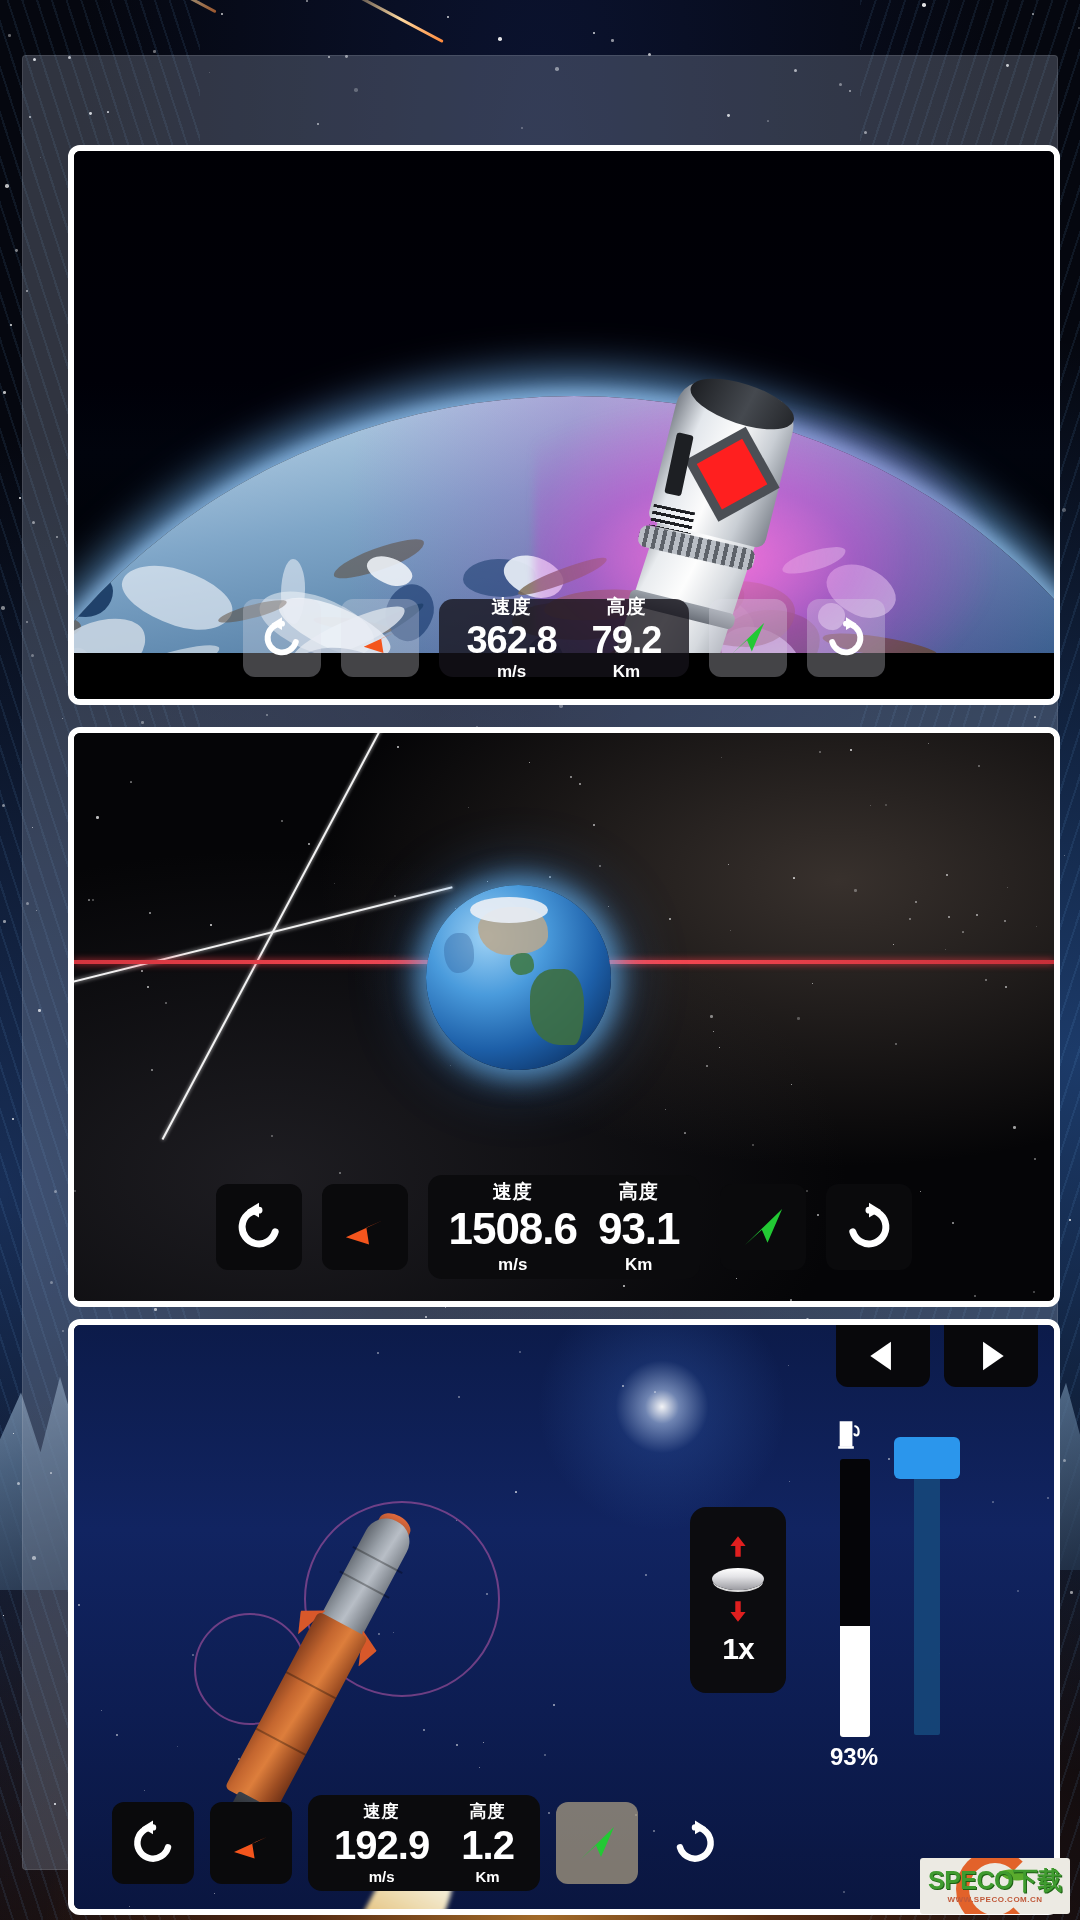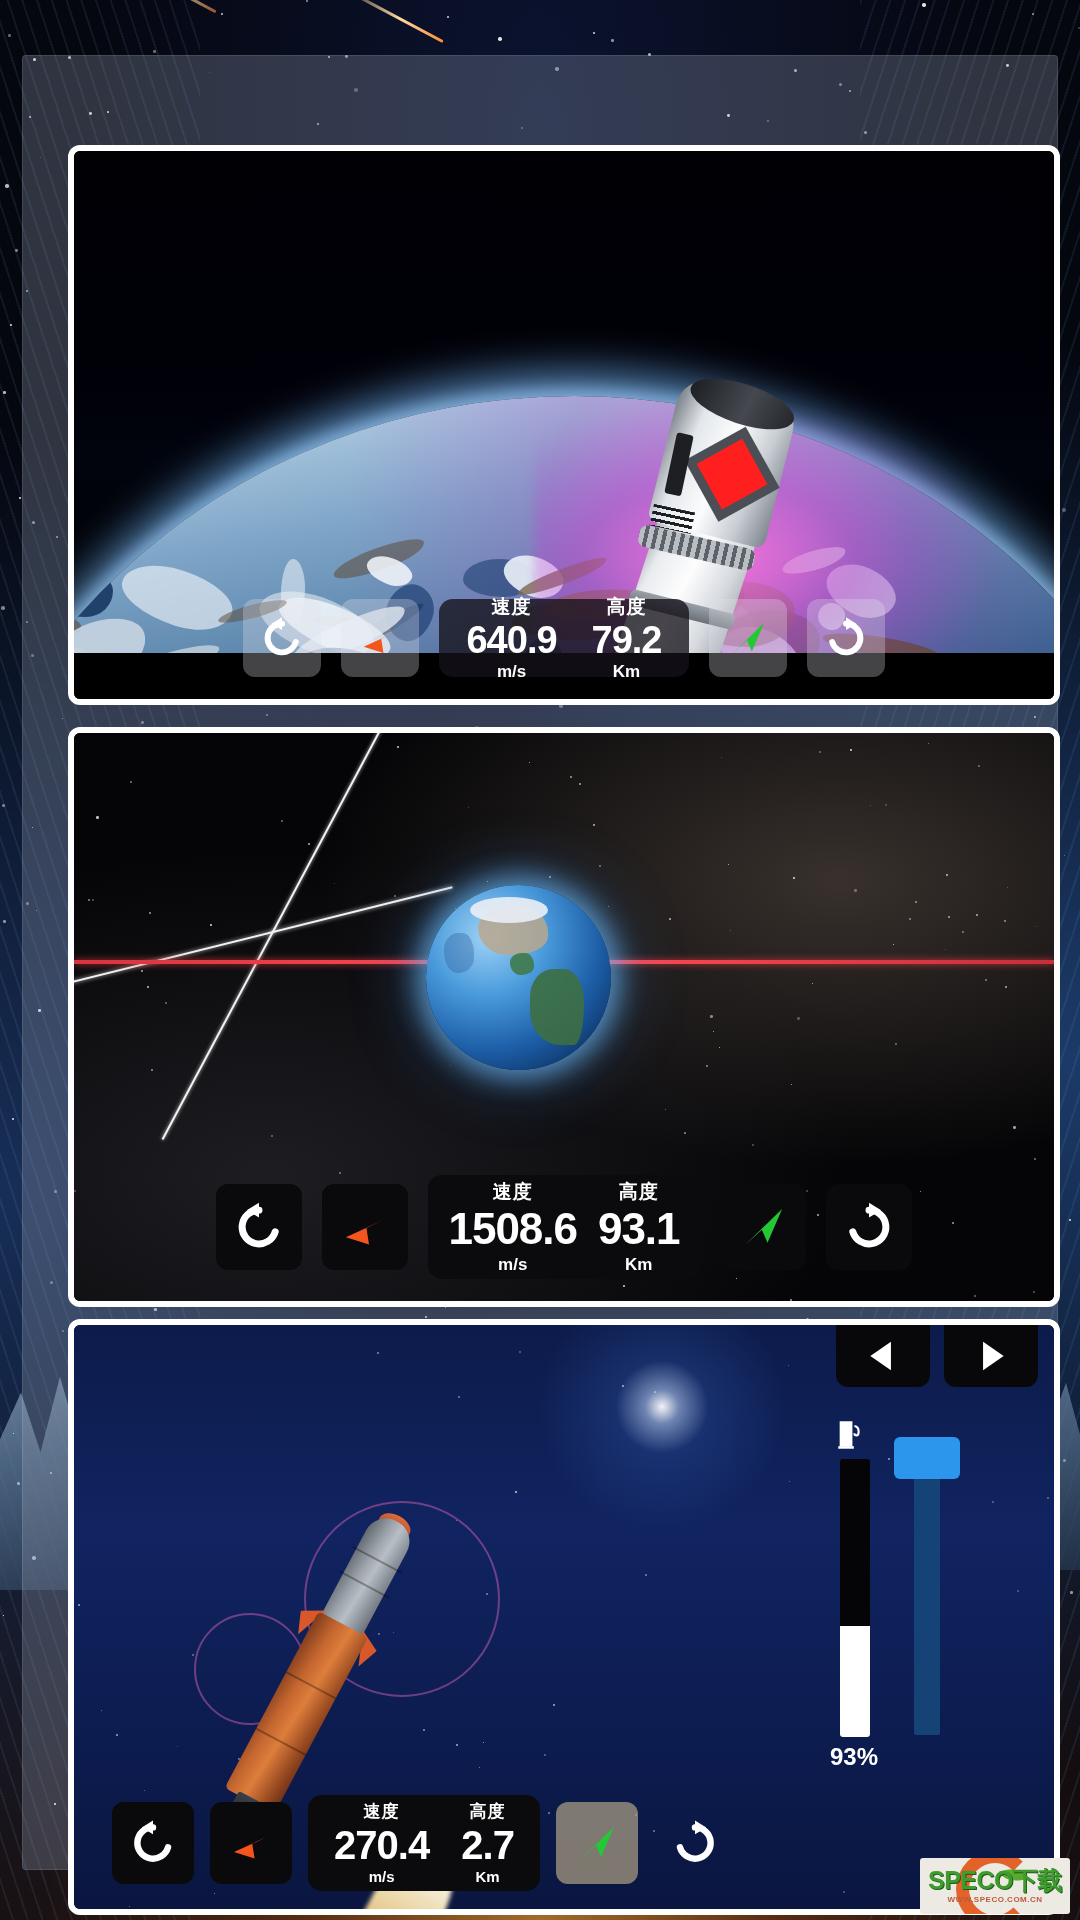--- a/index.html
+++ b/index.html
@@ -693,21 +693,21 @@
         </svg>
       </div>
       <div class="btn ghost" style="width:78px;height:78px;">
         <svg class="ico" width="46" height="46" viewBox="0 0 24 24">
           <path d="M3.5 16.5 L20 9 L12.6 12.2 L13.8 19.8 Z" fill="#f4551d"></path>
         </svg>
       </div>
       <div class="readout ghost" id="p1read" style="width:250px;height:78px;">
         <div class="rcell">
           <div class="rlabel">速度</div>
-          <div class="rval" style="font-size:38px;margin:5px 0 4px;">640.9</div>
+          <div class="rval" style="font-size:38px;margin:5px 0 4px;">362.8</div>
           <div class="runit">m/s</div>
         </div>
         <div class="rcell">
           <div class="rlabel">高度</div>
           <div class="rval" style="font-size:38px;margin:5px 0 4px;">79.2</div>
           <div class="runit">Km</div>
         </div>
       </div>
       <div class="btn ghost" style="width:78px;height:78px;">
         <svg class="ico" width="46" height="46" viewBox="0 0 24 24">
@@ -939,20 +939,30 @@
       <svg class="ico" width="44" height="38" viewBox="0 0 24 24">
         <path d="M17 3 L17 21 L4 12 Z" fill="#fff"></path>
       </svg>
     </div>
     <div class="triBtn" style="right:16px;top:0;width:94px;height:62px;border-radius:0 0 12px 12px;">
       <svg class="ico" width="44" height="38" viewBox="0 0 24 24">
         <path d="M7 3 L7 21 L20 12 Z" fill="#fff"></path>
       </svg>
     </div>
 
+    <div id="stageBtn" style="right:268px;top:182px;width:96px;height:186px;gap:8px;">
+      <svg class="ico" width="26" height="26" viewBox="0 0 24 24">
+        <path d="M12 2 L19 11 L14.5 11 L14.5 21 L9.5 21 L9.5 11 L5 11 Z" fill="#e01f1f"></path>
+      </svg>
+      <div class="disc"></div>
+      <svg class="ico" width="26" height="26" viewBox="0 0 24 24">
+        <path d="M12 22 L5 13 L9.5 13 L9.5 3 L14.5 3 L14.5 13 L19 13 Z" fill="#e01f1f"></path>
+      </svg>
+      <div class="xlabel">1x</div>
+    </div>
 
     <svg class="ico" style="position:absolute;right:186px;top:92px;" width="34" height="34" viewBox="0 0 24 24">
       <path d="M4 3 h9 v18 h-9 z M5.6 5 h5.8 v4.4 h-5.8 z" fill="#fff"></path>
       <path d="M14.4 6.4 c2.6 .4 3 2.4 3 4 c0 1.6 -.2 2.6 -1.6 2.6 c-1 0 -1.4 -.8 -1.4 -1.6" fill="none" stroke="#fff" stroke-width="1.5"></path>
       <rect x="3" y="20.6" width="11" height="1.8" fill="#fff"></rect>
     </svg>
     <div id="fuelTrack" style="right:184px;top:134px;width:30px;height:278px;">
       <div id="fuelFill" style="height: 40%;"></div>
     </div>
     <div id="fuelPct" style="right:160px;top:418px;width:80px;">93%</div>
@@ -968,26 +978,26 @@
         </svg>
       </div>
       <div class="btn" style="width:82px;height:82px;">
         <svg class="ico" width="48" height="48" viewBox="0 0 24 24">
           <path d="M3.5 16.5 L20 9 L12.6 12.2 L13.8 19.8 Z" fill="#f4551d"></path>
         </svg>
       </div>
       <div class="readout" style="width:232px;height:96px;">
         <div class="rcell">
           <div class="rlabel" style="font-size:17px;">速度</div>
-          <div class="rval" style="font-size:40px;margin:5px 0 4px;">270.4</div>
+          <div class="rval" style="font-size:40px;margin:5px 0 4px;">192.9</div>
           <div class="runit" style="font-size:15px;">m/s</div>
         </div>
         <div class="rcell">
           <div class="rlabel" style="font-size:17px;">高度</div>
-          <div class="rval" style="font-size:40px;margin:5px 0 4px;">2.7</div>
+          <div class="rval" style="font-size:40px;margin:5px 0 4px;">1.2</div>
           <div class="runit" style="font-size:15px;">Km</div>
         </div>
       </div>
       <div class="btn" style="width:82px;height:82px;background:rgba(222,200,150,.55);">
         <svg class="ico" width="48" height="48" viewBox="0 0 24 24">
           <path d="M4 20 L20.5 4 L14 19 L11.5 13.2 Z" fill="#22c934"></path>
         </svg>
       </div>
       <div class="btn" style="width:82px;height:82px;background:transparent;">
         <svg class="ico" width="50" height="50" viewBox="0 0 24 24">

